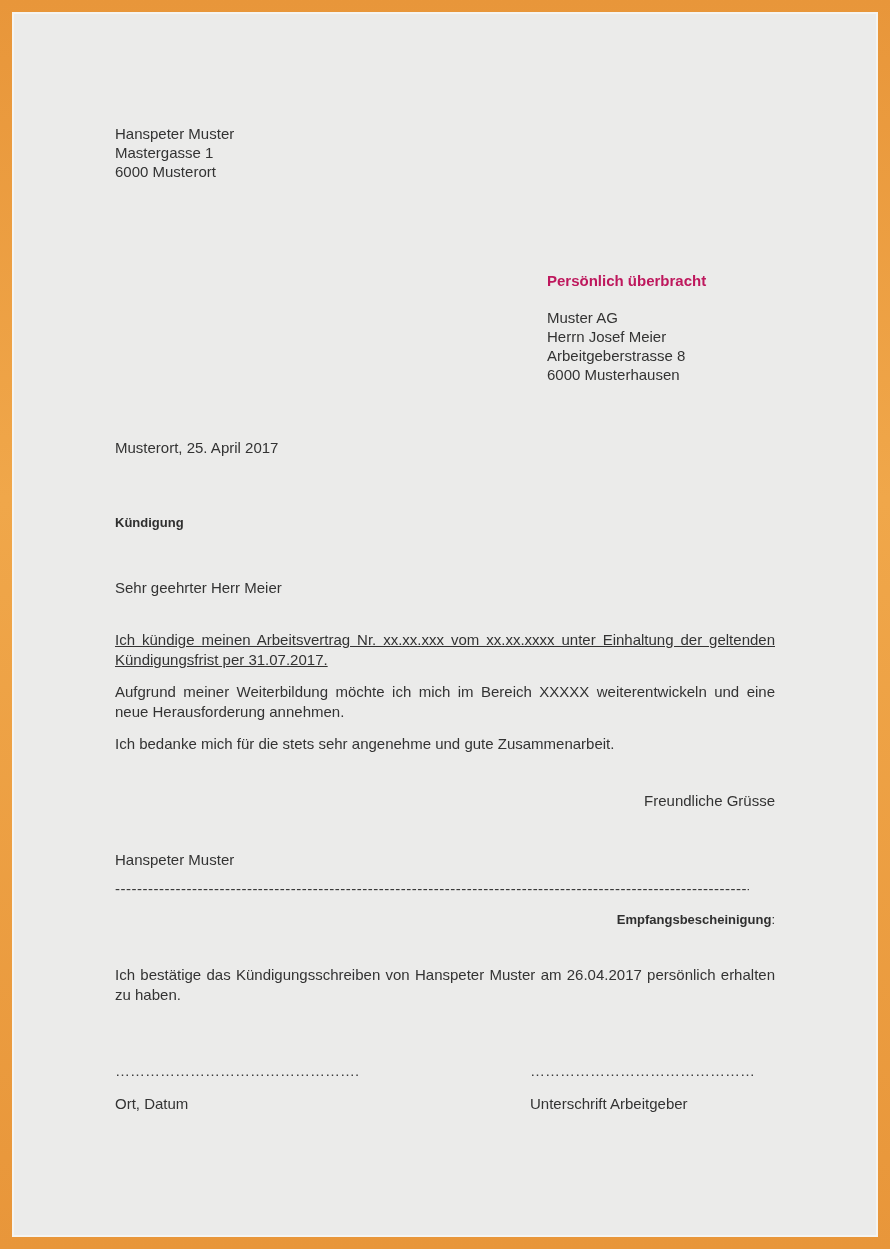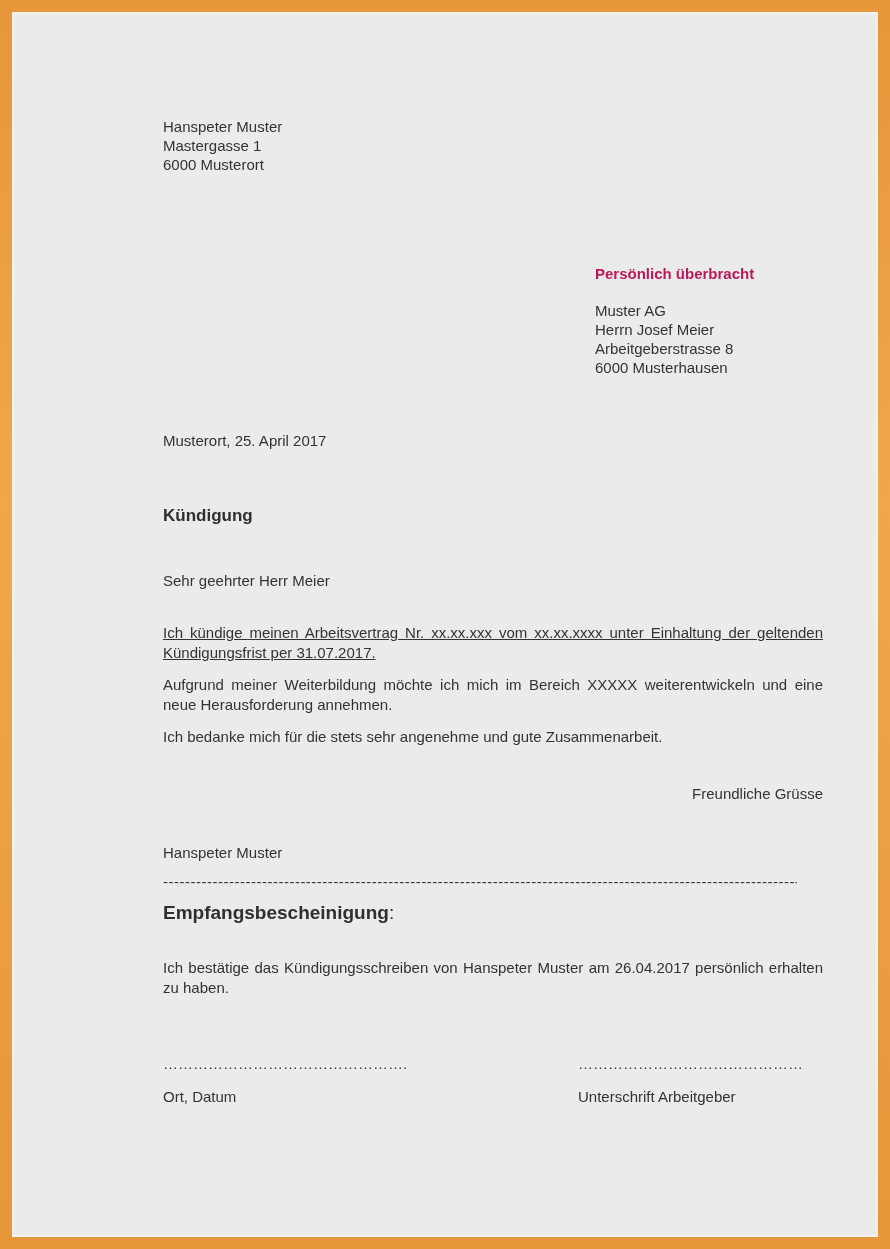--- a/index.html
+++ b/index.html
@@ -20,45 +20,44 @@
     box-sizing: border-box;
     background: #ebebea;
     border: 2px solid #f5f4f1;
     position: relative;
     overflow: hidden;
     color: #333333;
     font-size: 15px;
   }
   .content {
     position: absolute;
-    left: 101px; top: 0;
+    left: 101px; top: 7px;
     width: 660px;
-    margin-left: 48px;
   }
   .addr-line { line-height: 19px; white-space: nowrap; }
   .sender { margin-top: 103px; }
   .delivery { margin-top: 90px; margin-left: 432px; font-weight: bold; line-height: 19px; color: #be185d; }
   .recipient { margin-top: 18px; margin-left: 432px; }
   .date-line { margin-top: 54px; line-height: 19px; }
-  .subject { margin-top: 55px; font-weight: bold; font-size: 17px; line-height: 21px; color: #2f2f2f; }
+  .subject { margin-top: 55px; font-weight: bold; font-size: 13px; line-height: 21px; color: #2f2f2f; }
   .salutation { margin-top: 45px; line-height: 19px; }
   .para { line-height: 20px; text-align: justify; }
   .p1 { margin-top: 33px; text-decoration: underline; }
   .p2 { margin-top: 12px; }
   .p3 { margin-top: 12px; }
   .closing { margin-top: 37px; line-height: 19px; text-align: right; }
   .sig-name { margin-top: 40px; line-height: 19px; }
   .separator {
     margin-top: 12px;
     width: 634px; height: 15px;
     overflow: hidden; white-space: nowrap;
     line-height: 15px; letter-spacing: 0.5px;
     color: #3a3a3a;
   }
-  .receipt-heading { margin-top: 13px; font-size: 19px; line-height: 21px; color: #2f2f2f; }
+  .receipt-heading { margin-top: 13px; font-size: 13px; line-height: 21px; color: #2f2f2f; text-align: right; }
   .receipt-heading .hw { font-weight: bold; }
   .receipt-body { margin-top: 35px; }
   .sig-row { margin-top: 56px; display: flex; }
   .sig-col-left { width: 415px; }
   .sig-col-right { width: 245px; }
   .dots {
     height: 19px; line-height: 19px;
     overflow: hidden; white-space: nowrap;
     color: #3a3a3a;
   }

